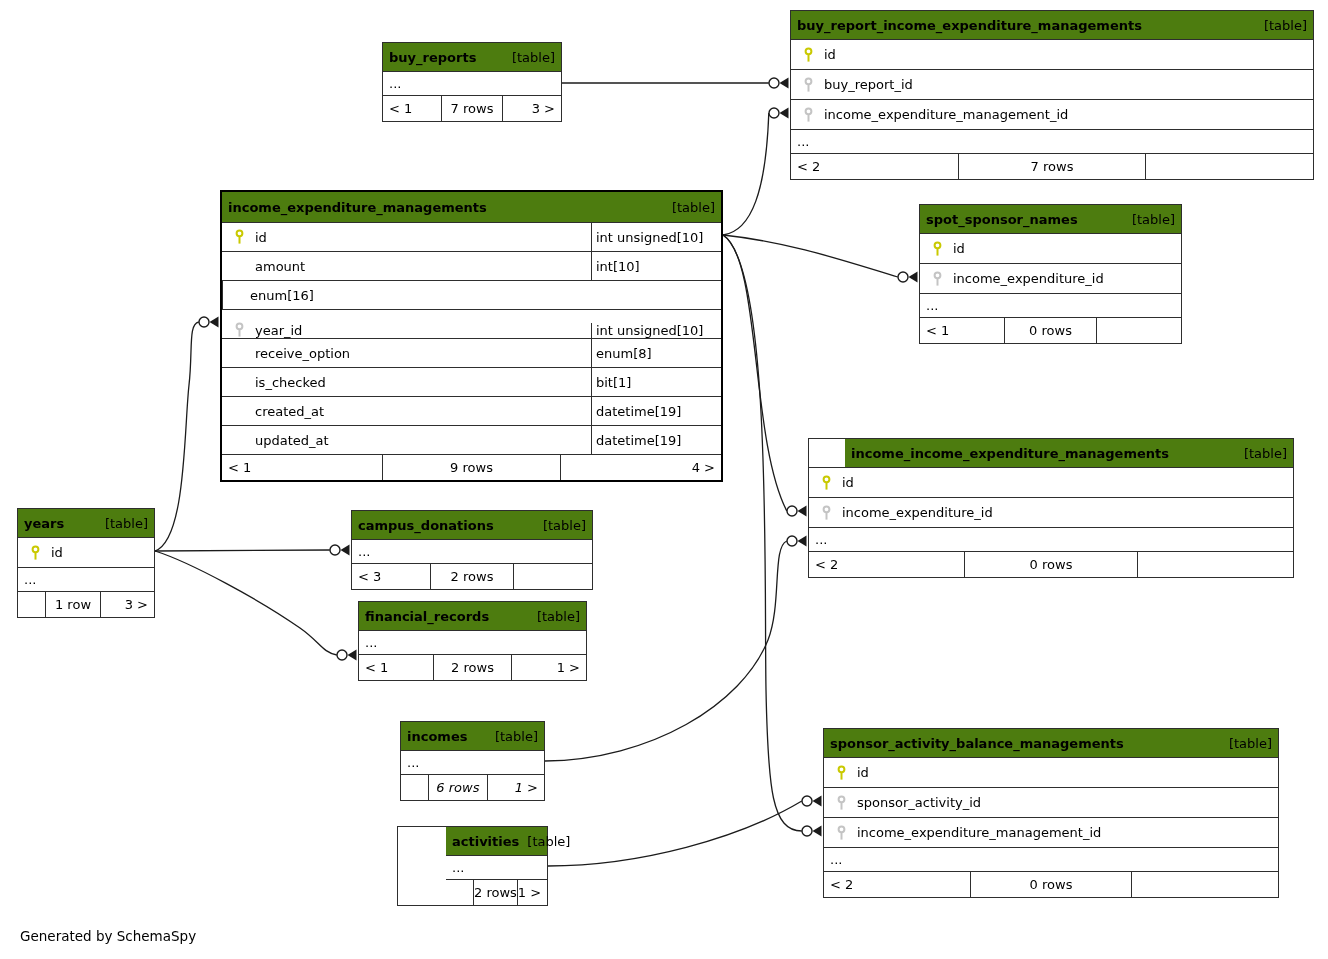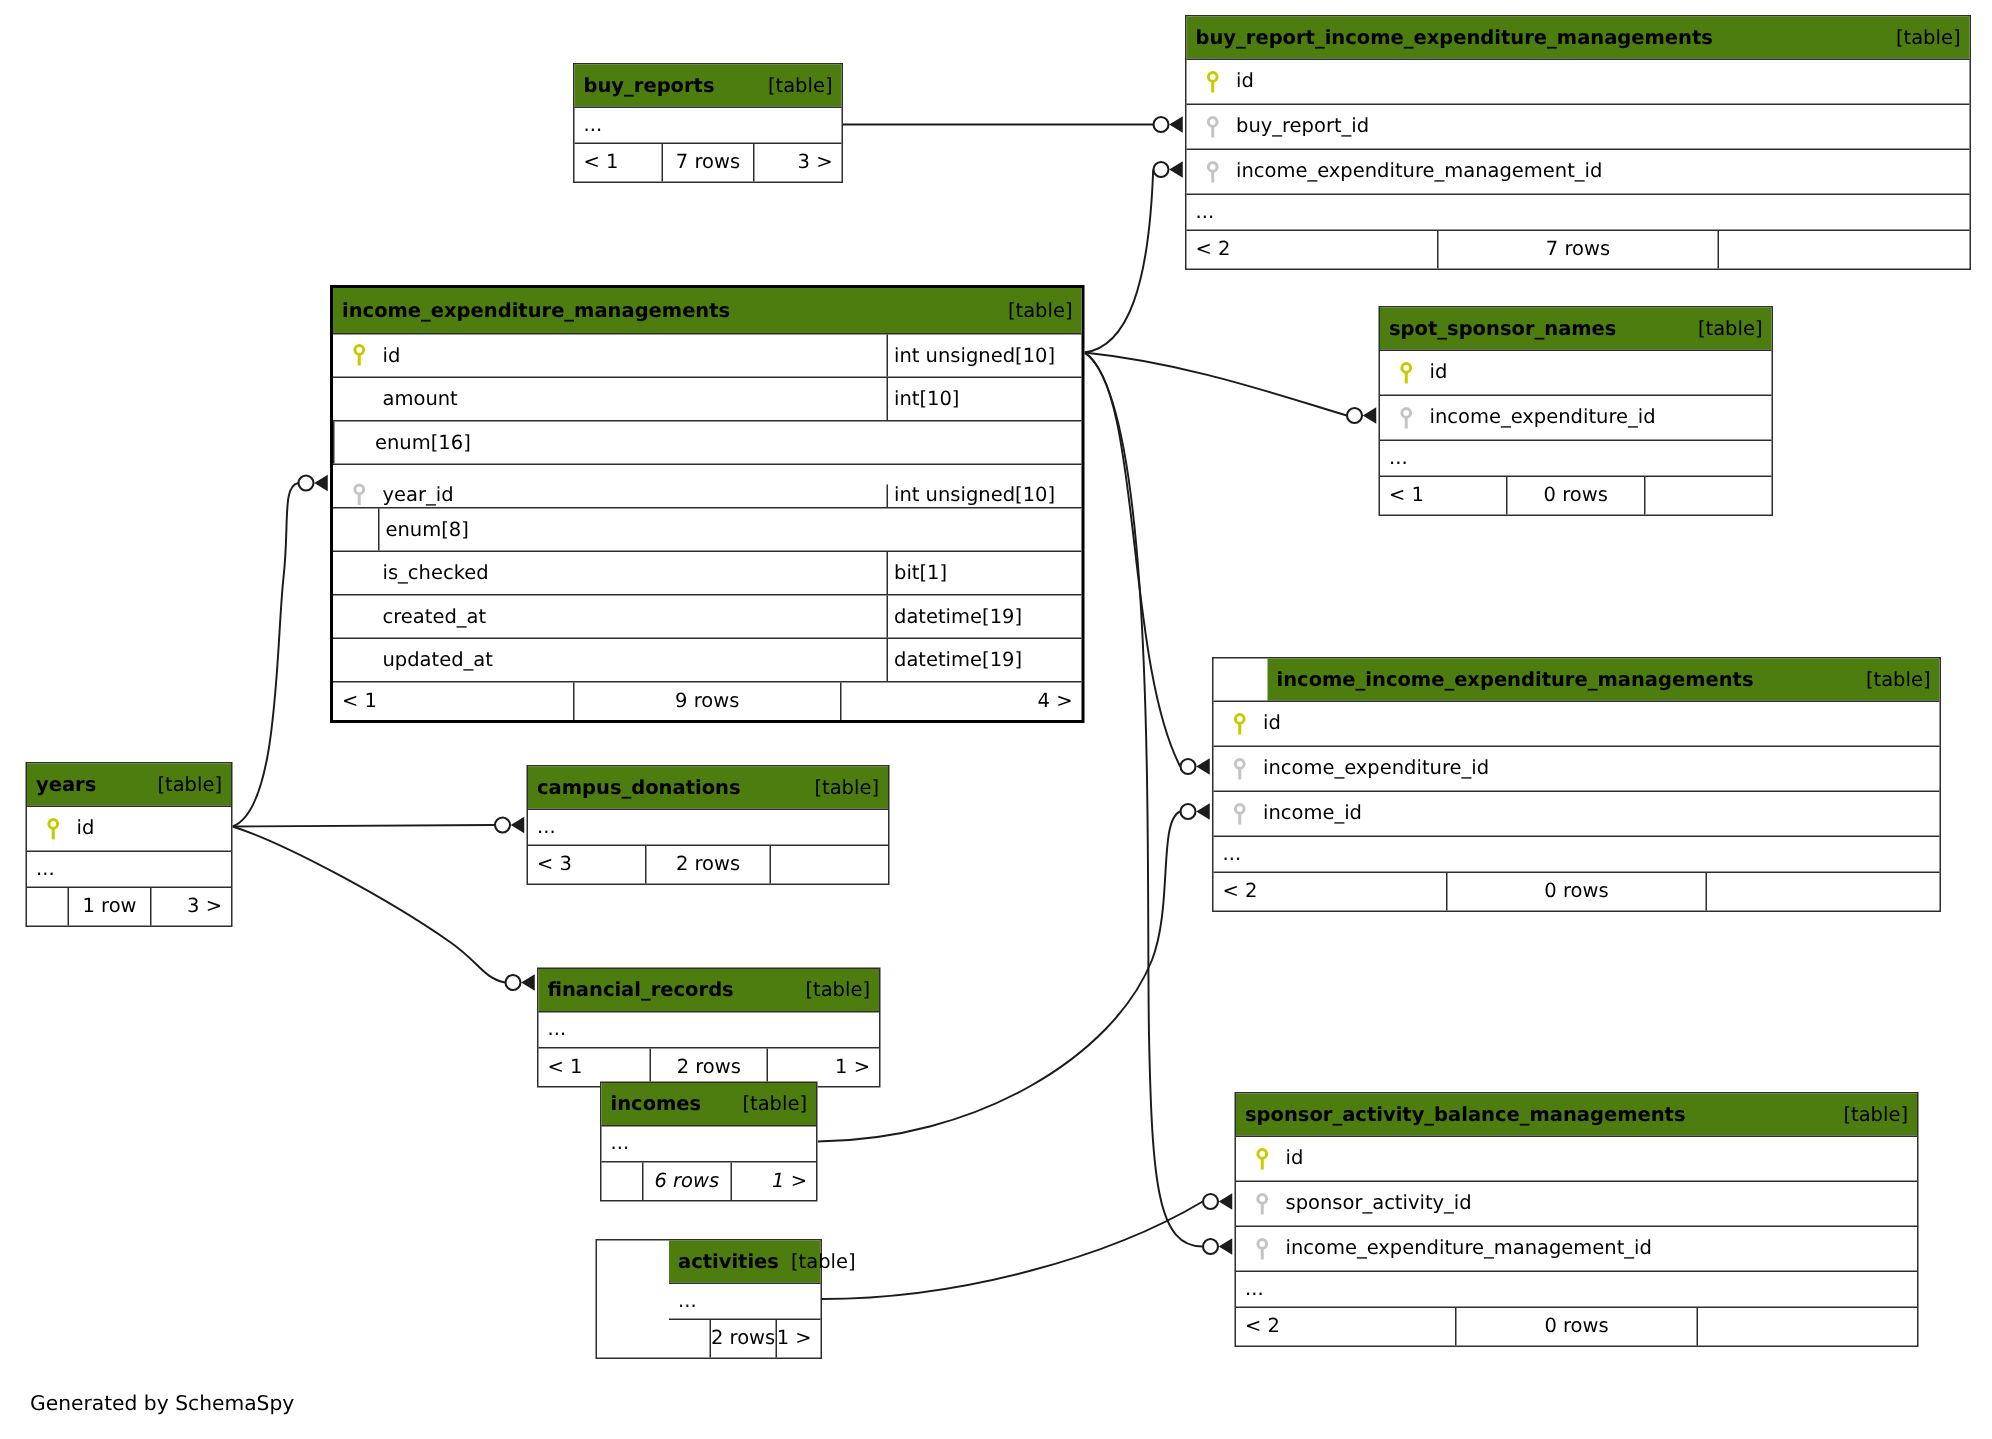--- a/index.html
+++ b/index.html
@@ -153,20 +153,24 @@
             <svg width="11" height="16" viewBox="0 0 11 16">
               <circle cx="5.5" cy="4.3" r="2.9" fill="none" stroke="#c4c4c4" stroke-width="2"></circle>
               <line x1="5.5" y1="7.2" x2="5.5" y2="14.6" stroke="#c4c4c4" stroke-width="2"></line>
             </svg>
           </span>
           <span class="colname">year_id</span>
         </div>
         <span class="typecell" style="width: 130px; flex: 0 0 130px;">int unsigned[10]</span>
       </div>
       <div class="row" style="height: 29px;">
+        <div class="namecell">
+          <span class="keyslot"></span>
+          <span class="colname">receive_option</span>
+        </div>
         <span class="typecell" style="width: 130px; flex: 0 0 130px; margin-left: 30px;">enum[8]</span>
       </div>
       <div class="row" style="height: 29px;">
         <div class="namecell">
           <span class="keyslot"></span>
           <span class="colname">is_checked</span>
         </div>
         <span class="typecell" style="width: 130px; flex: 0 0 130px;">bit[1]</span>
       </div>
       <div class="row" style="height: 29px;">
@@ -243,31 +247,20 @@
         <div class="namecell">
           <span class="keyslot">
             <svg width="11" height="16" viewBox="0 0 11 16">
               <circle cx="5.5" cy="4.3" r="2.9" fill="none" stroke="#c4c4c4" stroke-width="2"></circle>
               <line x1="5.5" y1="7.2" x2="5.5" y2="14.6" stroke="#c4c4c4" stroke-width="2"></line>
             </svg>
           </span>
           <span class="colname">income_expenditure_id</span>
         </div>
       </div>
-      <div class="row" style="height: 30px;">
-        <div class="namecell">
-          <span class="keyslot">
-            <svg width="11" height="16" viewBox="0 0 11 16">
-              <circle cx="5.5" cy="4.3" r="2.9" fill="none" stroke="#c4c4c4" stroke-width="2"></circle>
-              <line x1="5.5" y1="7.2" x2="5.5" y2="14.6" stroke="#c4c4c4" stroke-width="2"></line>
-            </svg>
-          </span>
-          <span class="colname">income_id</span>
-        </div>
-      </div>
       <div class="dots" style="height: 24px;">...</div>
       <div class="foot" style="height: 26px;">
         <span class="fl">&lt; 2</span>
         <span class="fc">0 rows</span>
         <span class="fr"></span>
       </div>
     </div>
     <div class="table" style="left: 17px; top: 508px; width: 138px;">
       <div class="hdr" style="height: 28px;">
         <span class="title">years</span>
@@ -296,21 +289,21 @@
         <span class="title">campus_donations</span>
         <span class="tag">[table]</span>
       </div>
       <div class="dots" style="height: 24px;">...</div>
       <div class="foot" style="height: 26px;">
         <span class="fl">&lt; 3</span>
         <span class="fc">2 rows</span>
         <span class="fr"></span>
       </div>
     </div>
-    <div class="table" style="left: 358px; top: 645px; width: 229px;">
+    <div class="table" style="left: 358px; top: 601px; width: 229px;">
       <div class="hdr" style="height: 28px;">
         <span class="title">financial_records</span>
         <span class="tag">[table]</span>
       </div>
       <div class="dots" style="height: 24px;">...</div>
       <div class="foot" style="height: 26px;">
         <span class="fl">&lt; 1</span>
         <span class="fc">2 rows</span>
         <span class="fr">1 &gt;</span>
       </div>

